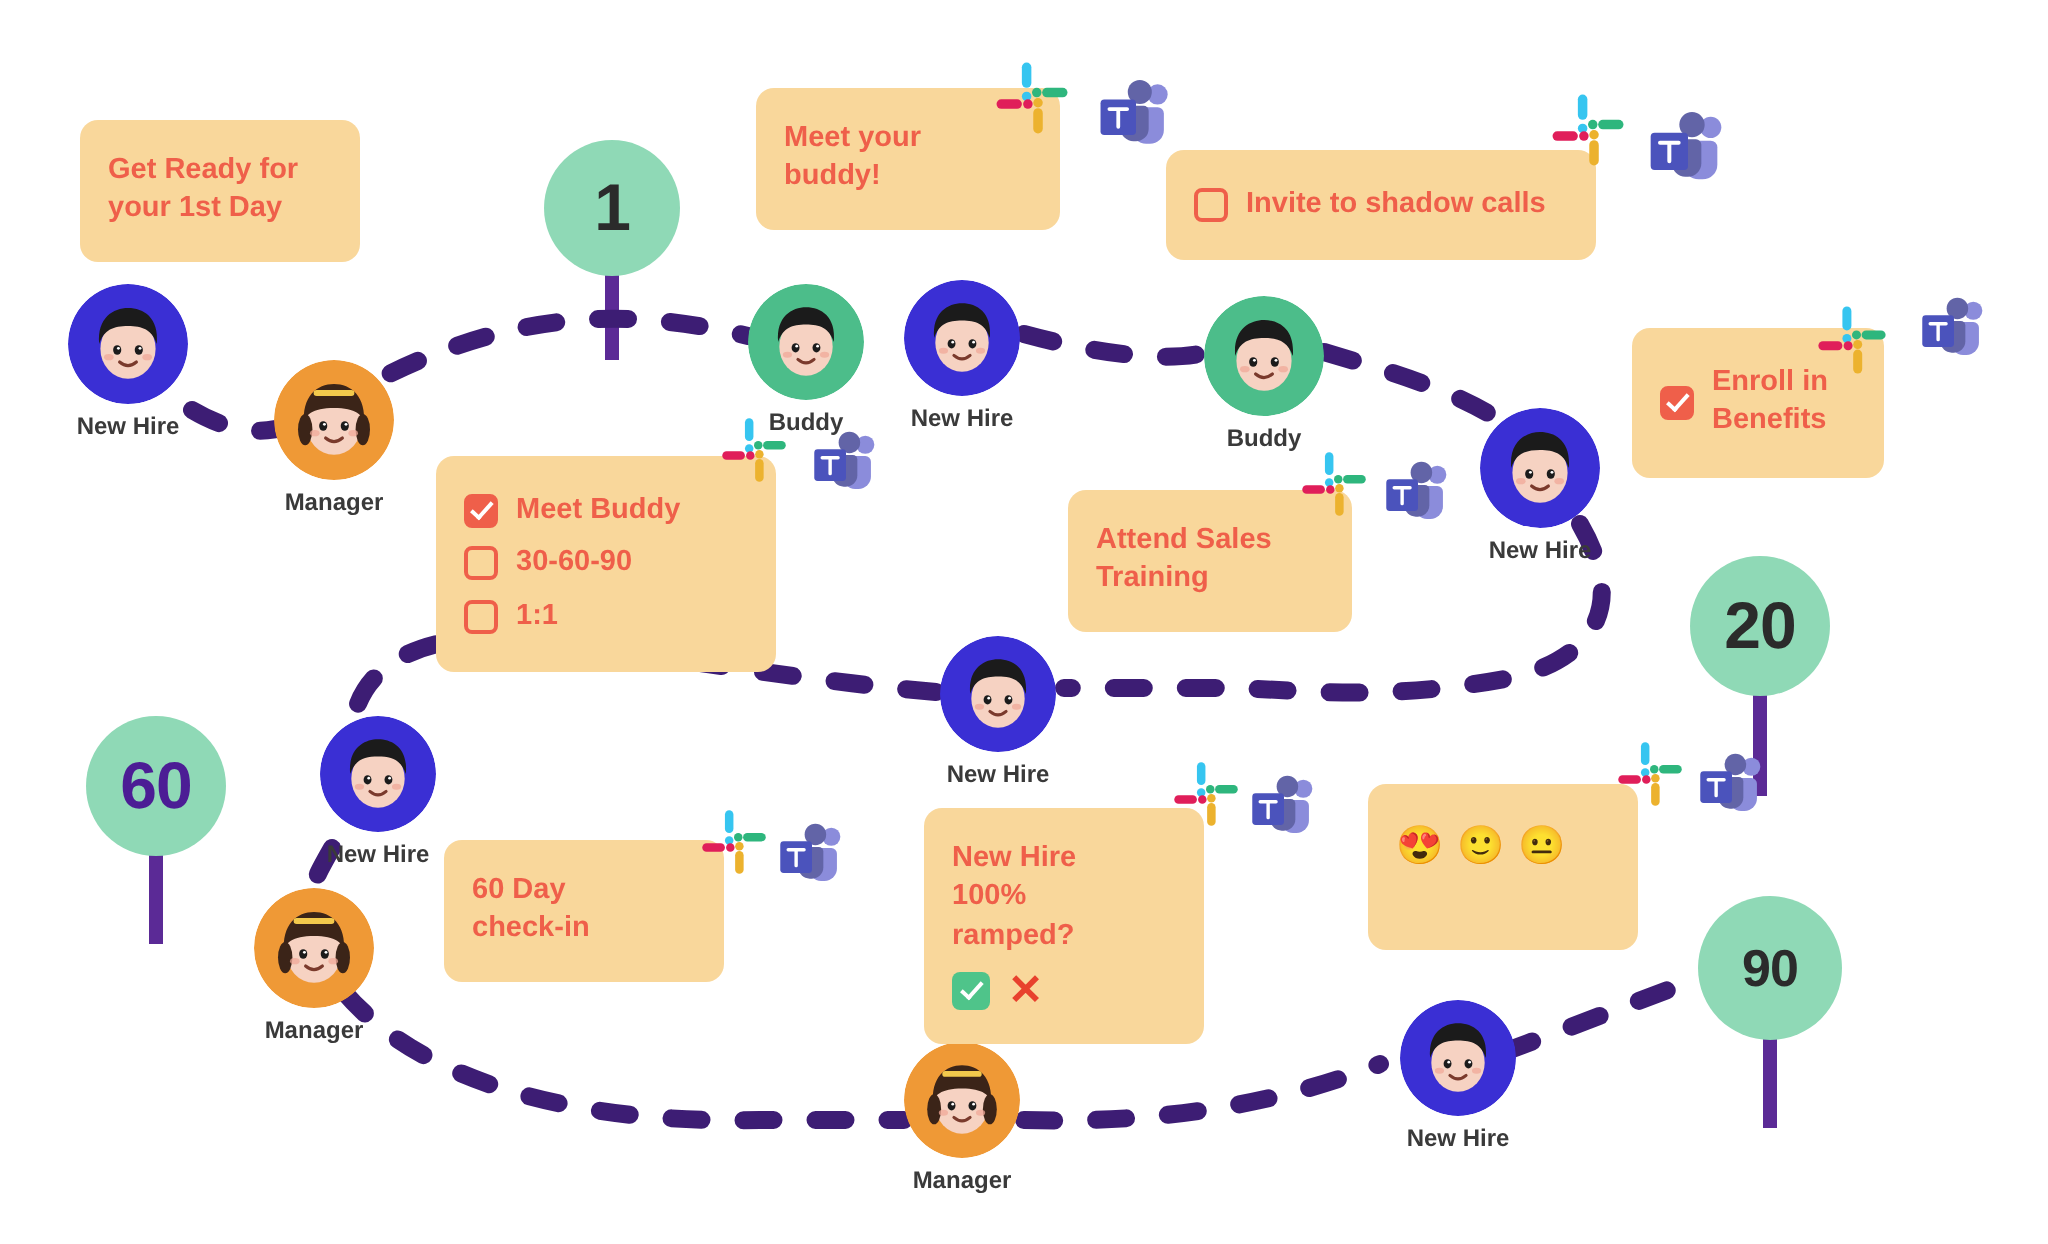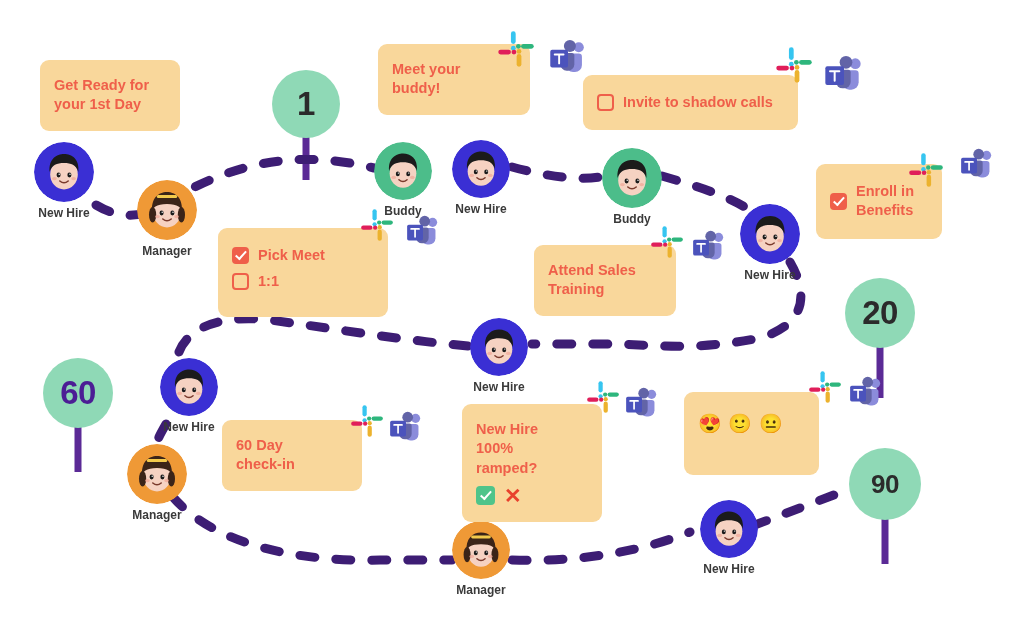--- a/index.html
+++ b/index.html
@@ -439,21 +439,25 @@
       <div class="callout" style="left: 816px; top: 164px; width: 126px; min-height: 62px; background: rgb(249, 215, 155); color: rgb(239, 95, 74);">
         <div class="check-row">
           <span class="checkbox checked"></span>
           <span class="check-label callout-line">Enroll in
 Benefits</span>
         </div>
       </div>
       <div class="callout" style="left: 218px; top: 228px; width: 170px; min-height: 89px; background: rgb(249, 215, 155); color: rgb(239, 95, 74);">
         <div class="check-row">
           <span class="checkbox checked"></span>
-          <span class="check-label callout-line">Pick Meet</span>
+          <span class="check-label callout-line">Meet Buddy</span>
+        </div>
+        <div class="check-row">
+          <span class="checkbox"></span>
+          <span class="check-label callout-line">30-60-90</span>
         </div>
         <div class="check-row">
           <span class="checkbox"></span>
           <span class="check-label callout-line">1:1</span>
         </div>
       </div>
       <div class="callout" style="left: 534px; top: 245px; width: 142px; min-height: 65px; background: rgb(249, 215, 155); color: rgb(239, 95, 74);">
         <div class="callout-line">Attend Sales
 Training</div>
       </div>

